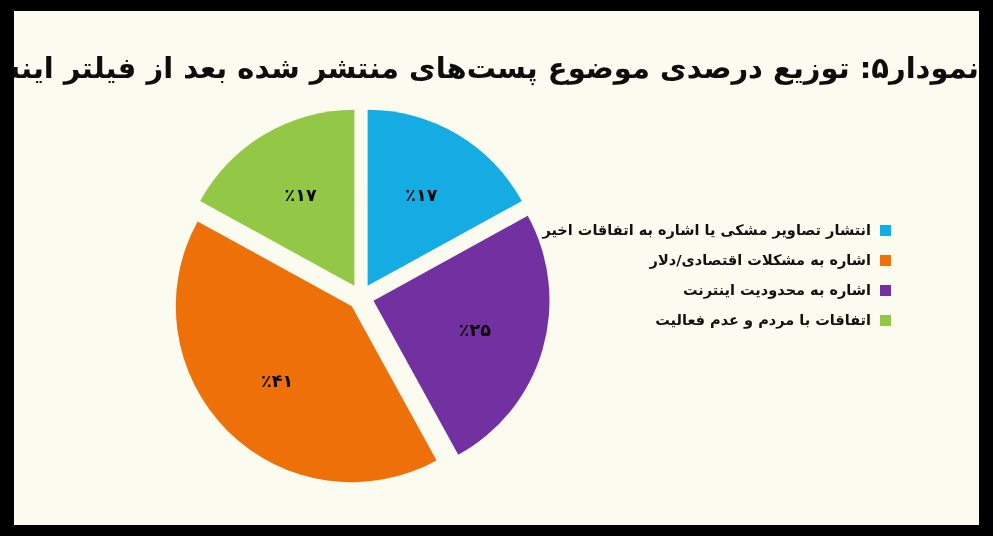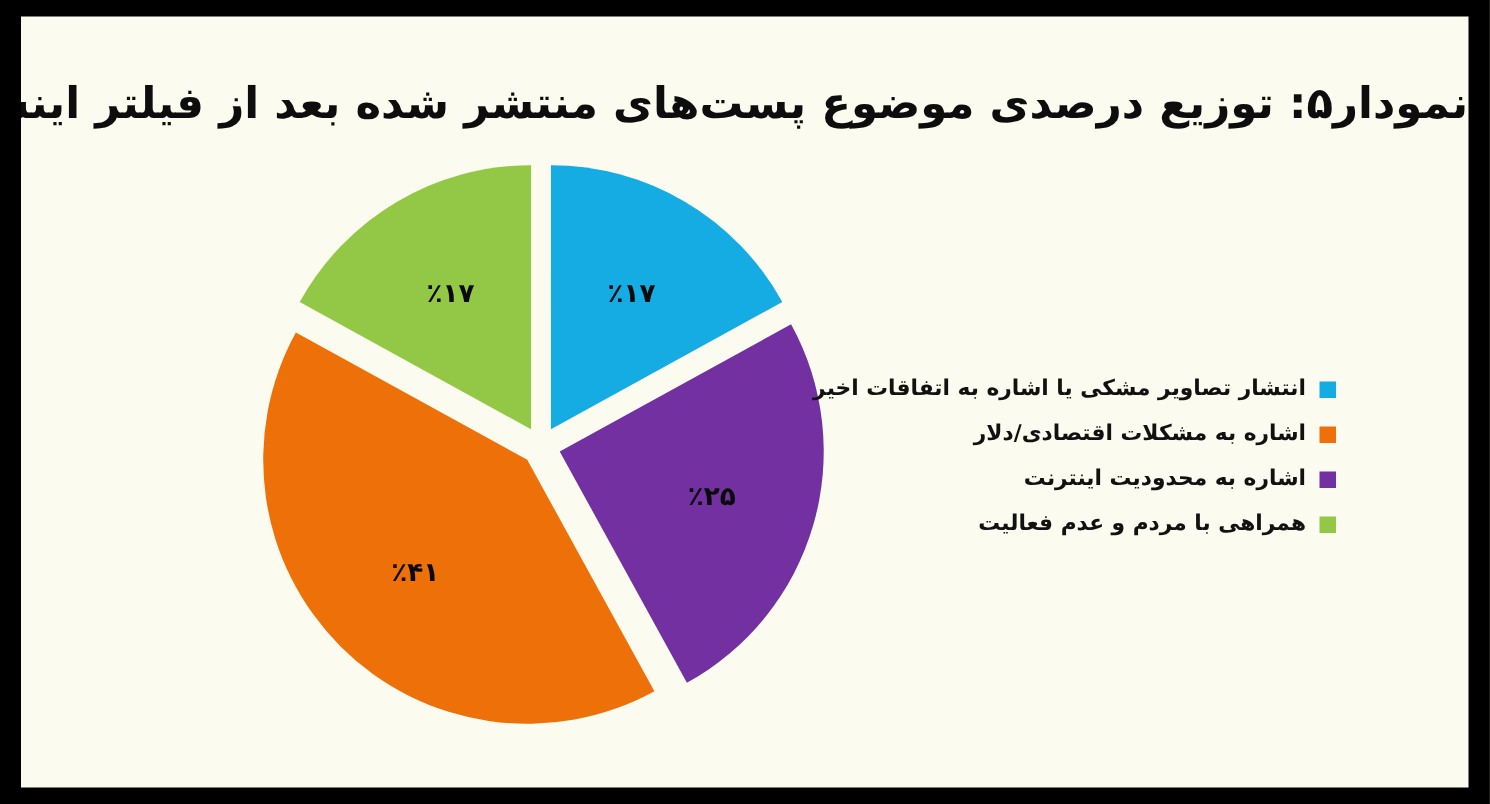--- a/index.html
+++ b/index.html
@@ -68,21 +68,21 @@
     font-size: 17.5px;
     font-weight: bold;
     fill: #0a0a0a;
     direction: rtl;
   }
 
   
   #legend {
     position: absolute;
     right: 88px;
-    top: 236px;
+    top: 207px;
     width: 260px;
     direction: rtl;
     text-align: left;
   }
   .legend-row {
     display: flex;
     flex-direction: row;
     align-items: center;
     justify-content: flex-start;
     height: 25px;
@@ -138,18 +138,18 @@
         <div class="legend-row">
           <span class="legend-swatch" style="background: rgb(237, 112, 9);"></span>
           <span class="legend-text">اشاره به مشکلات اقتصادی/دلار</span>
         </div>
         <div class="legend-row">
           <span class="legend-swatch" style="background: rgb(114, 48, 160);"></span>
           <span class="legend-text">اشاره به محدودیت اینترنت</span>
         </div>
         <div class="legend-row">
           <span class="legend-swatch" style="background: rgb(146, 200, 70);"></span>
-          <span class="legend-text">همراهی با مردم و عدم فعالیت</span>
+          <span class="legend-text">اتفاقات با مردم و عدم فعالیت</span>
         </div>
       </div>
 
   </div>
 </div>
 
 </body></html>

